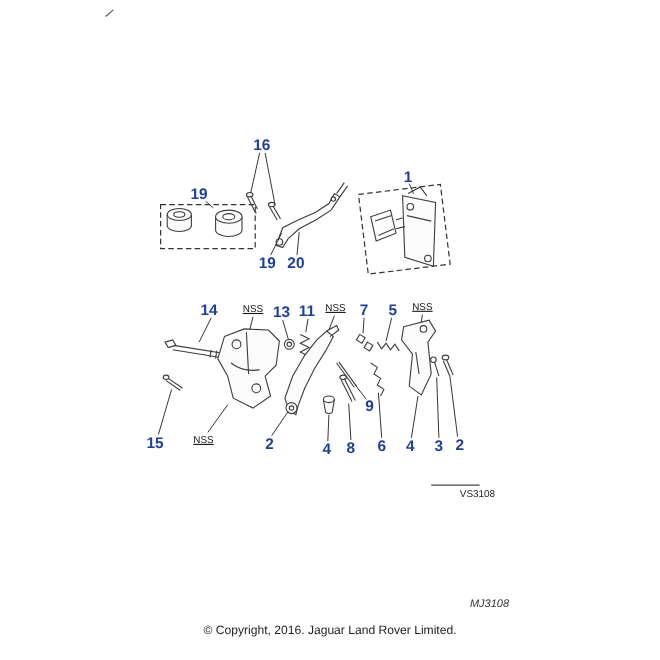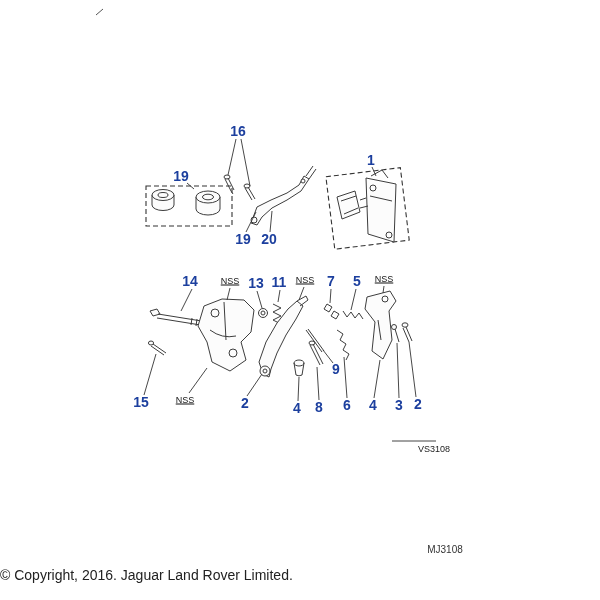--- a/index.html
+++ b/index.html
@@ -2,22 +2,22 @@
 <html style="--color-callout: #1c3f9e; --color-line: #3d3d3d;"><head>
 <meta charset="utf-8">
 <style>
   html,body{margin:0;padding:0;background:#fff;}
   .page{position:relative;width:600px;height:600px;background:#fff;overflow:hidden;
         font-family:"Liberation Sans",sans-serif;}
   .co{position:absolute;transform:translate(-50%,-50%);font-weight:bold;font-size:14px;
       color:var(--color-callout,#1c3f9e);font-family:"Liberation Sans",sans-serif;line-height:1;}
   .nss{position:absolute;transform:translate(-50%,-50%);font-size:9px;color:#141414;line-height:1;text-decoration:underline;}
   .vs{position:absolute;transform:translate(-50%,-50%);font-size:9px;color:#222;line-height:1;}
-  .mj{position:absolute;transform:translate(-50%,-50%);font-size:10px;color:#333;line-height:1;}
-  .copyright{position:absolute;left:0;right:0;top:567px;text-align:left;font-size:14px;color:#222;}
+  .mj{position:absolute;transform:translate(-50%,-50%);font-size:10px;color:#333;line-height:1;font-style:italic;}
+  .copyright{position:absolute;left:0;right:0;top:567px;text-align:center;font-size:11px;color:#222;}
   svg{position:absolute;left:0;top:0;}
 </style>
 </head>
 <body>
 
 <div class="page">
 
   <svg width="600" height="600" viewBox="0 0 600 600">
 
     <g stroke="#555" stroke-width="1" fill="none">

